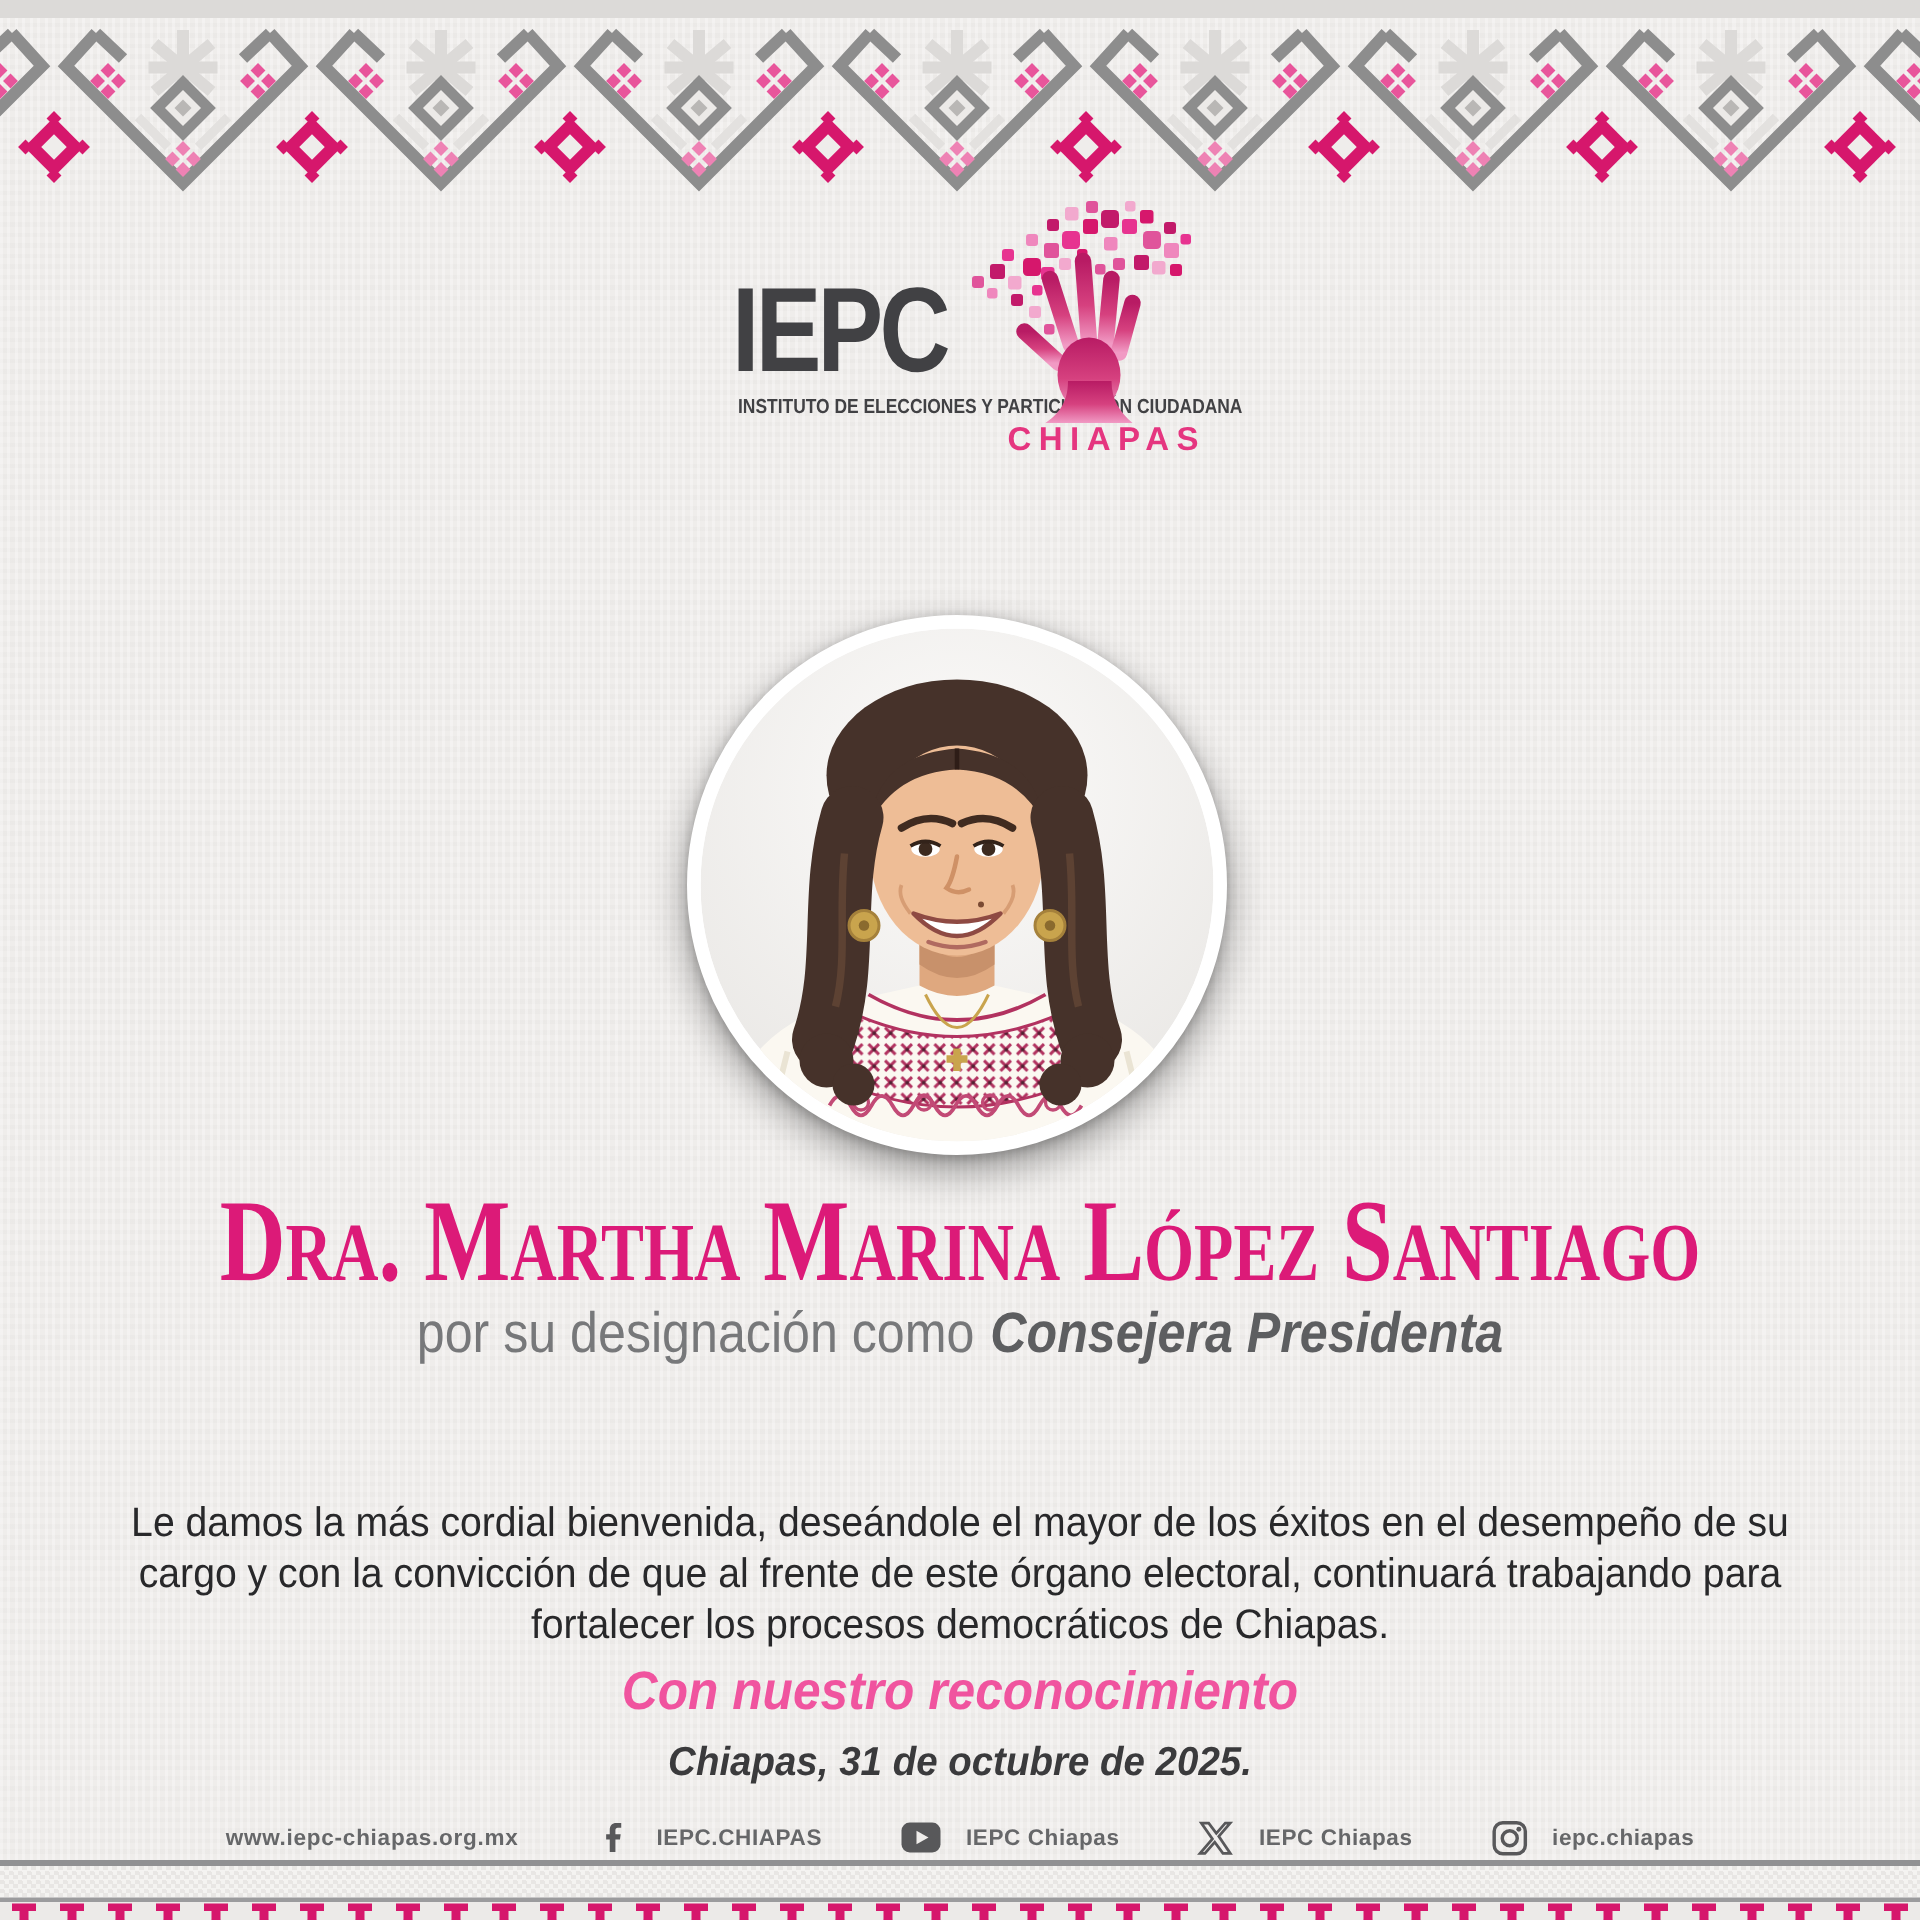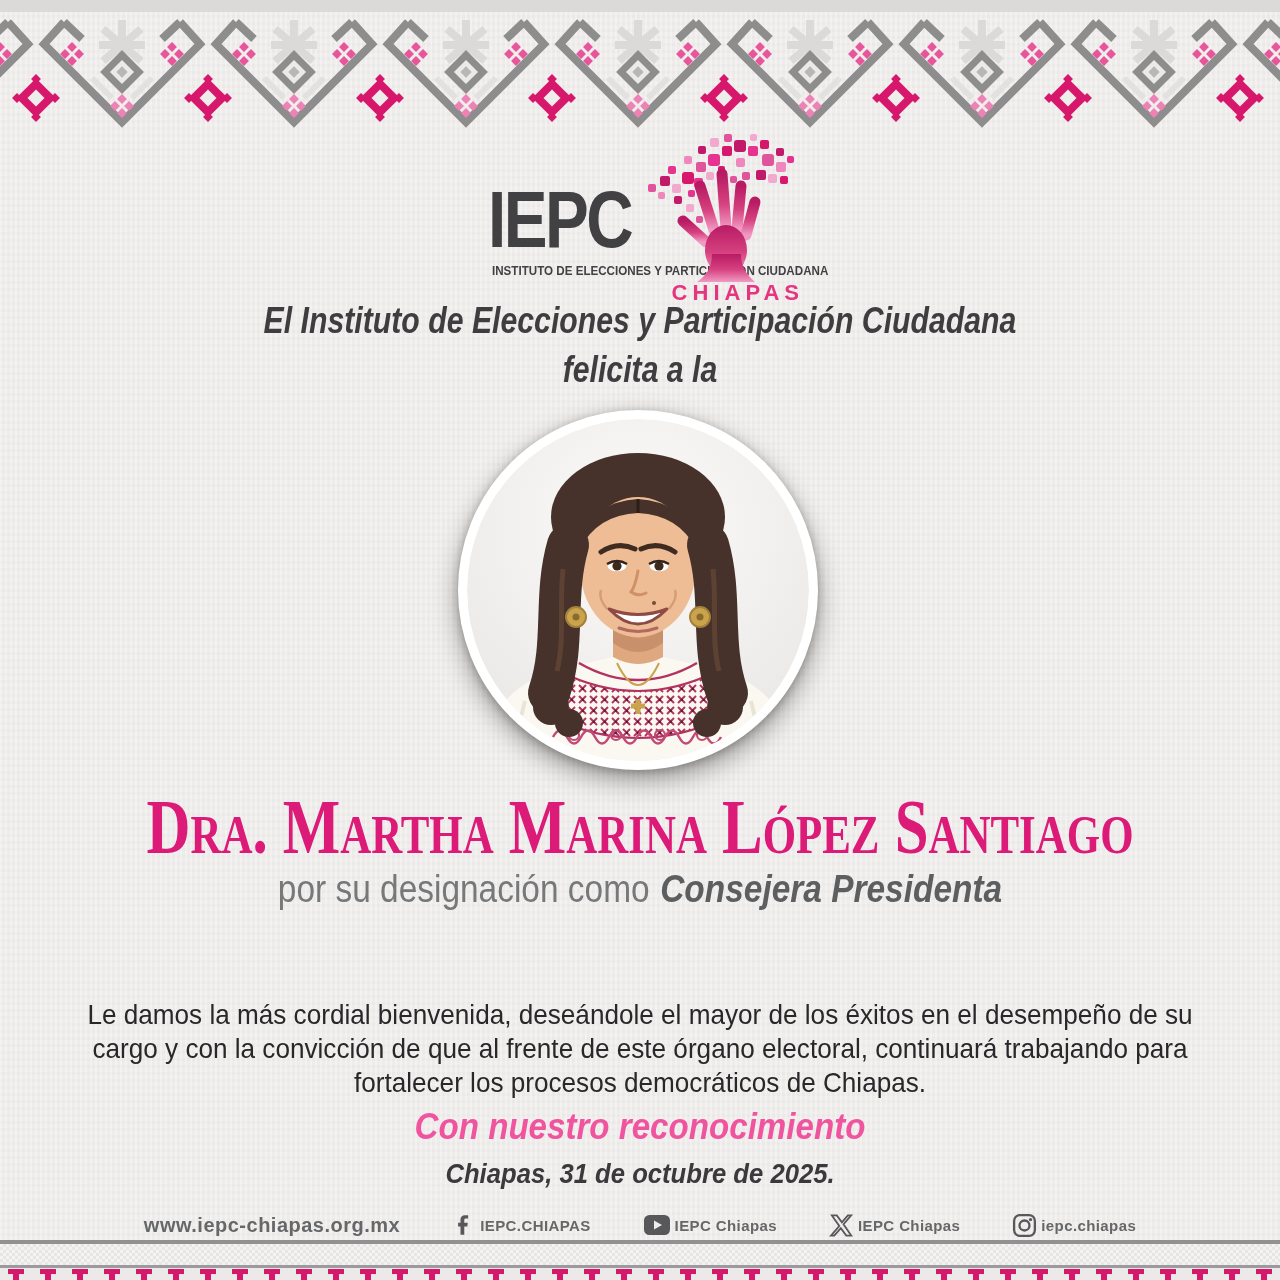--- a/index.html
+++ b/index.html
@@ -40,22 +40,22 @@
   
   .body-text{position:absolute;top:986px;left:35px;width:1210px;margin:0;text-align:center;
     font-size:27.5px;line-height:34px;color:#28282a;transform:scaleX(.95);}
   .closing{position:absolute;top:1094px;left:0;width:100%;text-align:center;
     font-size:36px;font-weight:bold;font-style:italic;color:#f0549f;transform:scaleX(.92);}
   .date{position:absolute;top:1147px;left:0;width:100%;text-align:center;
     font-size:27px;font-weight:bold;font-style:italic;color:#3a3a3c;transform:scaleX(.95);}
   
   .footer{position:absolute;top:1194px;left:0;width:100%;height:38px;display:flex;align-items:center;
     justify-content:center;gap:52px;color:#666769;}
-  .website{font-size:20px;font-weight:bold;letter-spacing:.5px;}
-  .social-item{display:flex;align-items:center;gap:4px;font-size:15px;font-weight:bold;letter-spacing:.4px;}
+  .website{font-size:15px;font-weight:bold;letter-spacing:.5px;}
+  .social-item{display:flex;align-items:center;gap:16px;font-size:15px;font-weight:bold;letter-spacing:.4px;}
   .social-item svg{display:block;}
   
   .rule-a{position:absolute;top:1228px;left:0;width:100%;height:4px;background:#919193;}
   .checker{position:absolute;top:1232px;left:0;width:100%;height:21px;
     background-image:conic-gradient(#e8e6e4 25%, #f4f3f1 25% 50%, #e8e6e4 50% 75%, #f4f3f1 75%);
     background-size:6px 6px;}
   .rule-b{position:absolute;top:1253px;left:0;width:100%;height:3px;background:#9b9b9d;}
   .bottom-border{position:absolute;top:1256px;left:0;}
 </style>
 </head>
@@ -184,24 +184,20 @@
           <line x1="99" y1="97" x2="103" y2="54"></line>
           <line x1="108" y1="103" x2="117" y2="70"></line>
           <line x1="68" y1="110" x2="45" y2="89"></line>
         </g>
         <ellipse cx="88" cy="118" rx="21" ry="25" fill="url(#handGrad)"></ellipse>
         <path d="M74,122 C74,138 66,145 59,150 L117,150 C109,143 103,135 103,122 Z" fill="url(#handGrad)"></path>
       </g>
     </svg>
   </div>
 
-  <div class="intro">
-    <div class="intro-line1">El Instituto de Elecciones y Participación Ciudadana</div>
-    <div class="intro-line2">felicita a la</div>
-  </div>
 
   <div class="photo-wrap">
     <div class="photo-inner">
       <svg width="342" height="342" viewBox="0 0 342 342">
         <defs>
           <radialGradient id="bgGrad" cx="0.5" cy="0.32" r="0.85">
             <stop offset="0" stop-color="#fcfbfa"></stop>
             <stop offset="1" stop-color="#e6e4e1"></stop>
           </radialGradient>
           <pattern id="emb" width="11" height="11" patternUnits="userSpaceOnUse">

